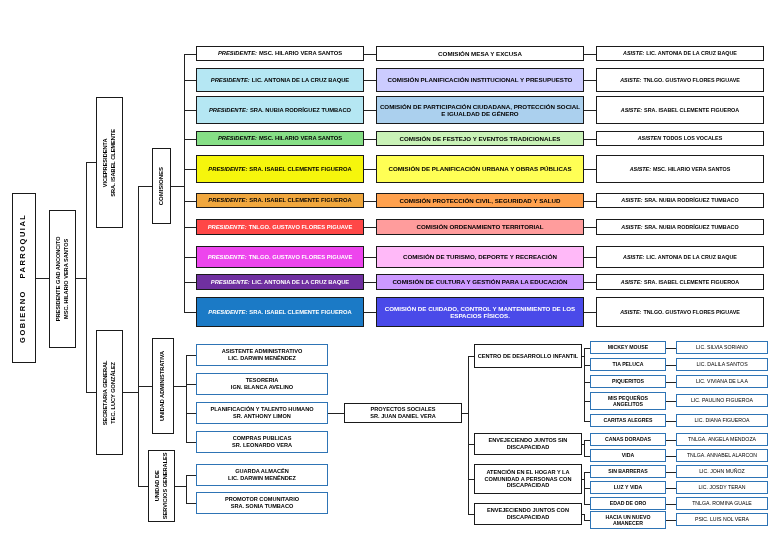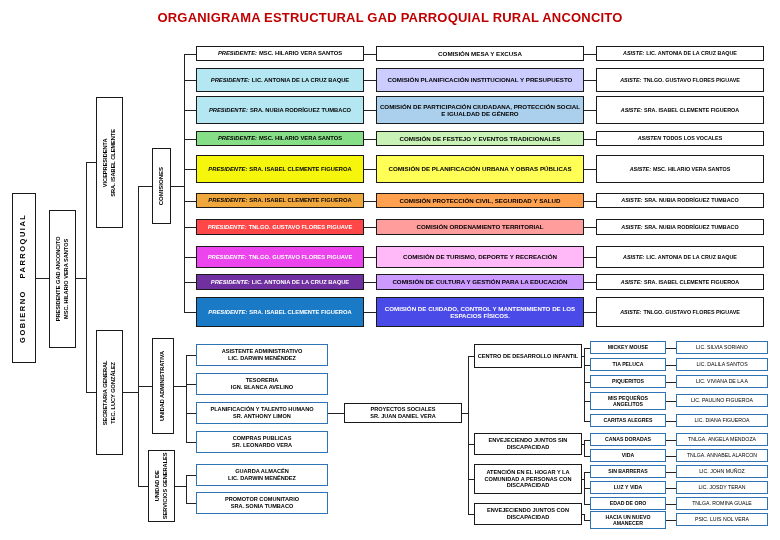--- a/index.html
+++ b/index.html
@@ -25,21 +25,20 @@
         display:flex;align-items:center;justify-content:center;}
   .vtext{transform:rotate(-90deg);text-align:center;font-weight:bold;
          line-height:1.4;white-space:nowrap;color:#000;}
   .it{font-style:italic;}
 </style>
 </head>
 <body>
 
 <div id="canvas">
 
-  <div class="title">ORGANIGRAMA ESTRUCTURAL GAD PARROQUIAL RURAL ANCONCITO</div>
 
   <div class="vbox" style="left:12px;top:193px;width:24px;height:170px;">
     <div class="vtext" style="font-size:7.5px;letter-spacing:1.5px;word-spacing:8px;">GOBIERNO PARROQUIAL</div>
   </div>
 
   <div class="vbox" style="left:49px;top:210px;width:27px;height:138px;">
     <div class="vtext" style="font-size:5.6px;">
       <div>PRESIDENTE GAD ANCONCITO</div>
       <div>MSC. HILARIO VERA SANTOS</div>
     </div>

